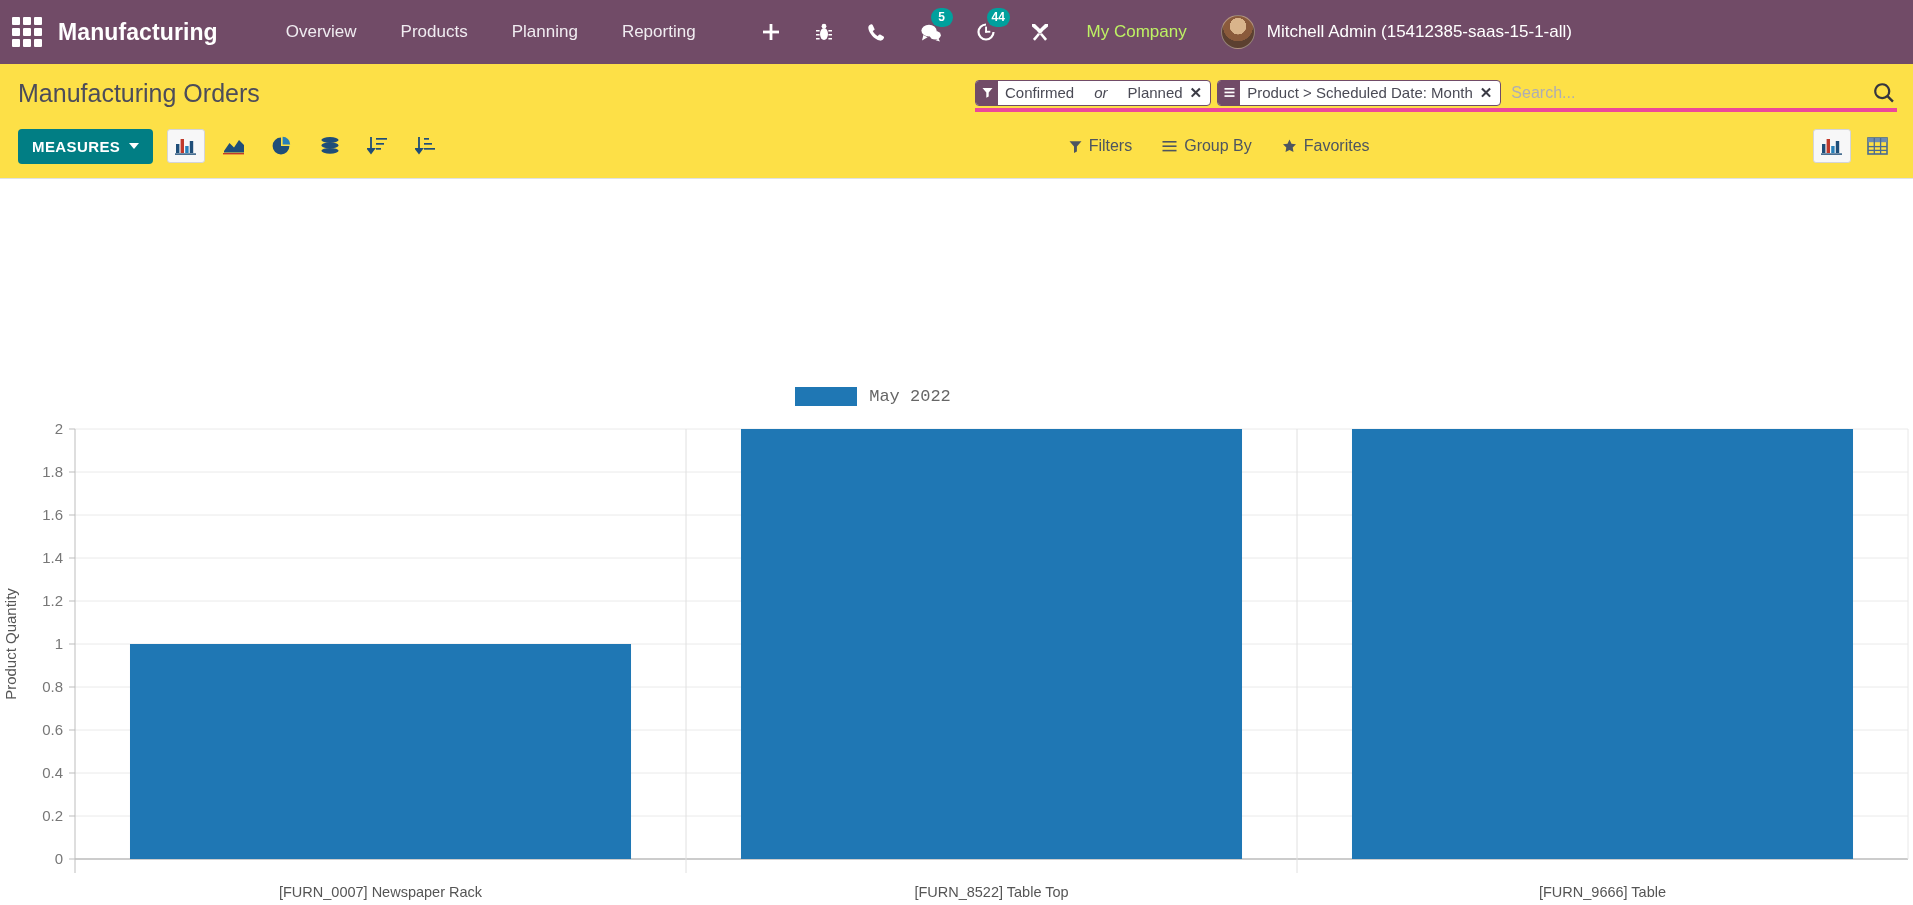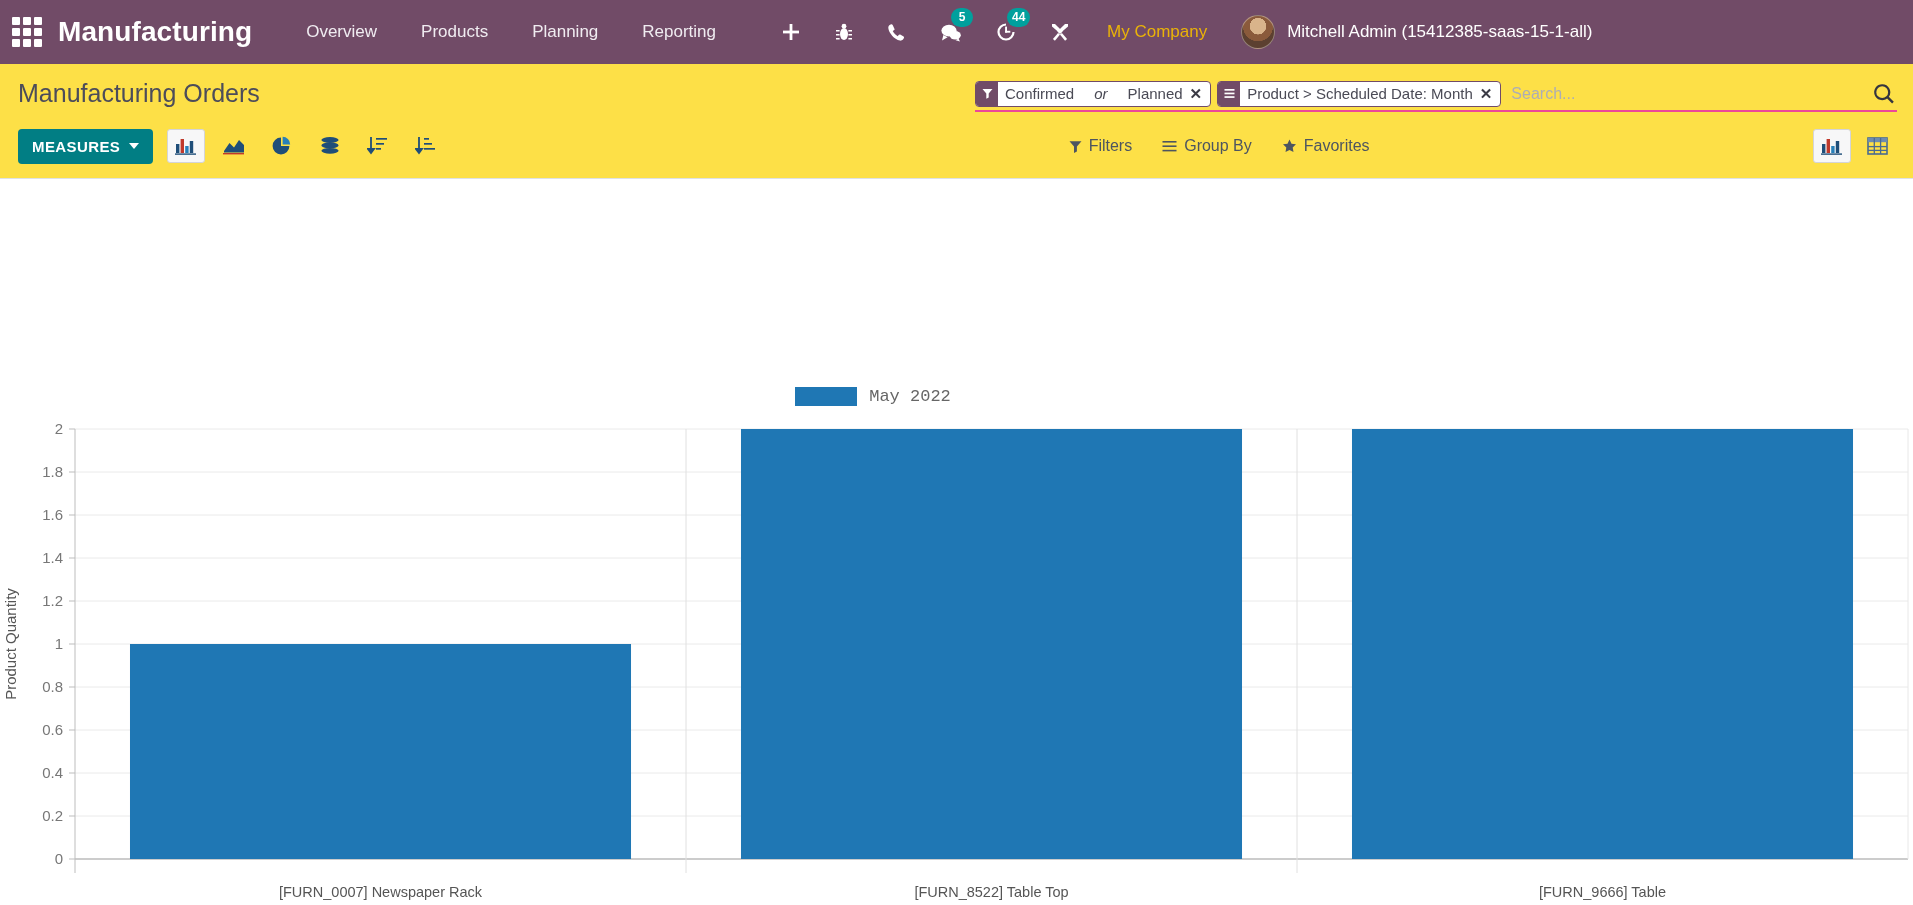--- a/index.html
+++ b/index.html
@@ -25,24 +25,24 @@
     display: grid;
     grid-template-columns: repeat(3, 8px);
     grid-template-rows: repeat(3, 8px);
     gap: 3px;
     justify-content: center; align-content: center;
     margin-right: 14px;
     cursor: pointer;
   }
   .apps-grid i { background: #ffffff; display:block; width:8px; height:8px; border-radius:1px; }
   .brand {
-    font-size: 28px;
+    font-size: 23px;
     font-weight: bold;
     color: #ffffff;
-    margin-right: 32px;
+    margin-right: 46px;
     letter-spacing: .1px;
     cursor: pointer;
   }
   .menu-item {
     font-size: 17px;
     color: #f0ecf1;
     padding: 8px 22px;
     line-height: 64px;
     cursor: pointer;
   }
@@ -68,21 +68,21 @@
     font-weight: bold;
     border-radius: 11px;
     min-width: 22px;
     height: 19px;
     line-height: 19px;
     text-align: center;
     padding: 0 5px;
   }
   .company {
     font-size: 17px;
-    color: #eab308;
+    color: #bef264;
     padding: 0 20px;
     line-height: 64px;
     cursor: pointer;
   }
   .user-box {
     display: flex;
     align-items: center;
     margin-left: 14px;
     cursor: pointer;
   }
@@ -114,21 +114,21 @@
     color: #4c4c5a;
     font-weight: 400;
     line-height: 30px;
     flex: 0 0 auto;
   }
   .search-area {
     margin-left: auto;
     display: flex;
     align-items: center;
     width: 922px;
-    border-bottom: 2px solid #ec4899;
+    border-bottom: 4px solid #ec4899;
     height: 34px;
     padding-bottom: 1px;
   }
   .facet {
     display: flex;
     align-items: stretch;
     height: 26px;
     border: 1px solid #714B67;
     border-radius: 4px;
     overflow: hidden;

